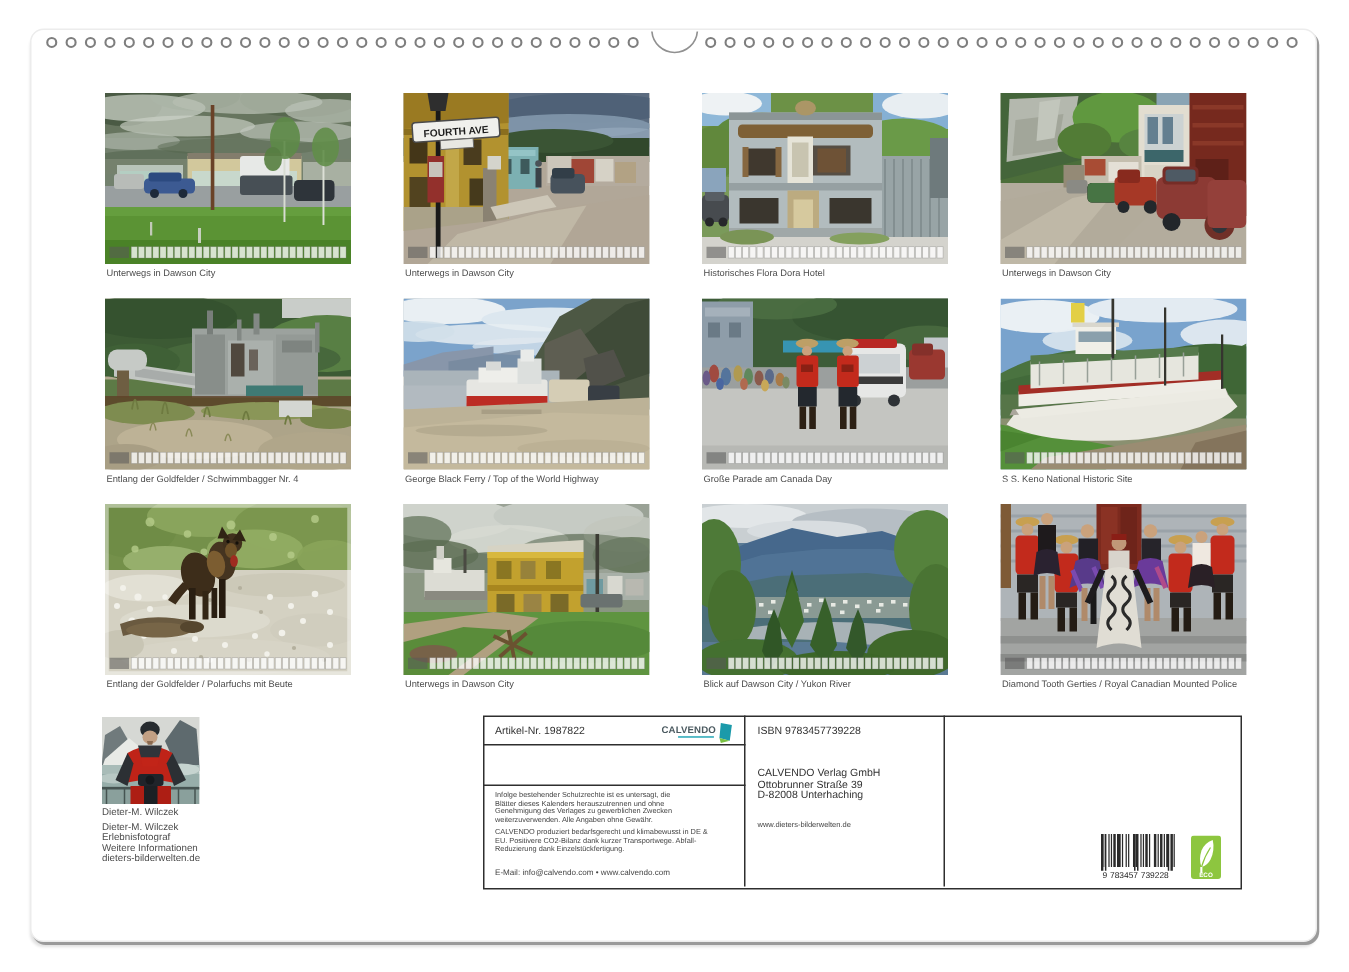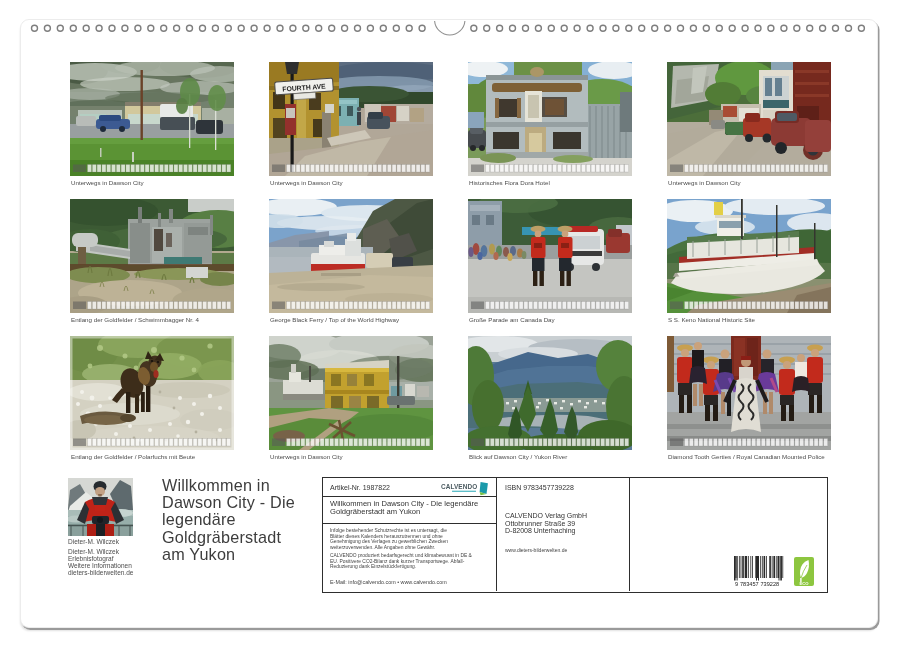--- a/index.html
+++ b/index.html
@@ -1185,39 +1185,37 @@
 <rect x="24" y="38" width="17" height="8" rx="2" fill="#20242a"></rect>
 <circle cx="32" cy="42" r="3" fill="#14181c"></circle>
 <rect x="19" y="46" width="27" height="12" fill="#ad1e14"></rect>
 <rect x="28" y="46" width="9" height="12" fill="#1c2024"></rect>
 </svg>
 
 <div class="t" style="left:68px;top:538px;font-size:6.5px;color:#4c4c4c">Dieter-M. Wilczek</div>
 
 <div class="t" style="left:68px;top:548px;font-size:6.5px;line-height:7px;color:#4c4c4c">Dieter-M. Wilczek<br>Erlebnisfotograf<br>Weitere Informationen<br>dieters-bilderwelten.de</div>
 
-<div class="t" style="left:162px;top:477px;font-size:16.2px;line-height:17.2px;color:#3d3d3d;letter-spacing:0.2px">Willkommen in<br>Dawson City - Die<br>legendäre<br>Goldgräberstadt<br>am Yukon</div>
 
 <div style="position:absolute;left:322px;top:477px;width:504px;height:114px;border:1.6px solid #2e2e2e;background:#fff"></div>
 
 <div style="position:absolute;left:496px;top:477px;width:1.4px;height:114px;background:#2e2e2e"></div>
 <div style="position:absolute;left:629px;top:477px;width:1.4px;height:114px;background:#2e2e2e"></div>
 
 <div style="position:absolute;left:322px;top:495.5px;width:175px;height:1.3px;background:#2e2e2e"></div>
 <div style="position:absolute;left:322px;top:522.5px;width:175px;height:1.3px;background:#2e2e2e"></div>
 
 <div class="t" style="left:330px;top:484px;font-size:7px;color:#333">Artikel-Nr. 1987822</div>
 <svg style="position:absolute;left:441px;top:481px" width="47.84" height="14.72" viewBox="0 0 52 16">
 <text x="0" y="8.5" font-family="Liberation Sans,sans-serif" font-size="7" font-weight="bold" fill="#4b5a60" letter-spacing="0.1">CALVENDO</text>
 <rect x="12" y="10.5" width="26" height="1.4" fill="#2aa9b8" opacity="0.8"></rect>
 <polygon points="43,1 51,2.5 49.5,14 42,12" fill="#1b9aaa"></polygon>
 <polygon points="42,12 49.5,14 43,15.5" fill="#7ac143"></polygon>
 </svg>
 
-<div class="t" style="left:330px;top:500px;font-size:7.6px;line-height:8.2px;color:#333">Willkommen in Dawson City - Die legendäre<br>Goldgräberstadt am Yukon</div>
 
 <div class="t" style="left:330px;top:528px;font-size:4.9px;line-height:5.6px;color:#444">Infolge bestehender Schutzrechte ist es untersagt, die<br>Blätter dieses Kalenders herauszutrennen und ohne<br>Genehmigung des Verlages zu gewerblichen Zwecken<br>weiterzuverwenden. Alle Angaben ohne Gewähr.</div>
 <div class="t" style="left:330px;top:553px;font-size:4.9px;line-height:5.6px;color:#444">CALVENDO produziert bedarfsgerecht und klimabewusst in DE &amp;<br>EU. Positivere CO2-Bilanz dank kurzer Transportwege. Abfall-<br>Reduzierung dank Einzelstückfertigung.</div>
 <div class="t" style="left:330px;top:579px;font-size:5.4px;color:#444">E-Mail: info@calvendo.com • www.calvendo.com</div>
 
 <div class="t" style="left:505px;top:484px;font-size:7px;color:#333">ISBN 9783457739228</div>
 
 <div class="t" style="left:505px;top:512px;font-size:7px;line-height:7.6px;color:#333">CALVENDO Verlag GmbH<br>Ottobrunner Straße 39<br>D-82008 Unterhaching</div>
 <div class="t" style="left:505px;top:547px;font-size:5px;color:#444">www.dieters-bilderwelten.de</div>
 

